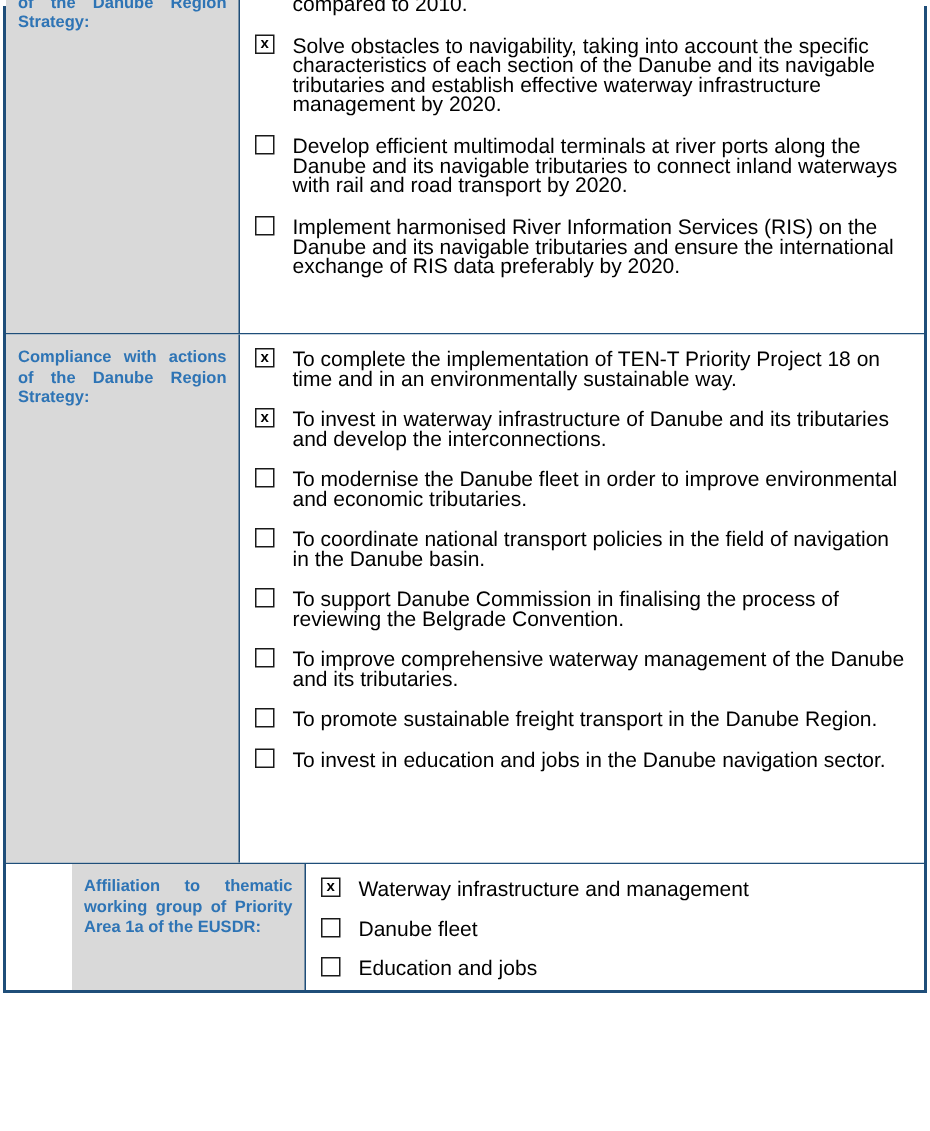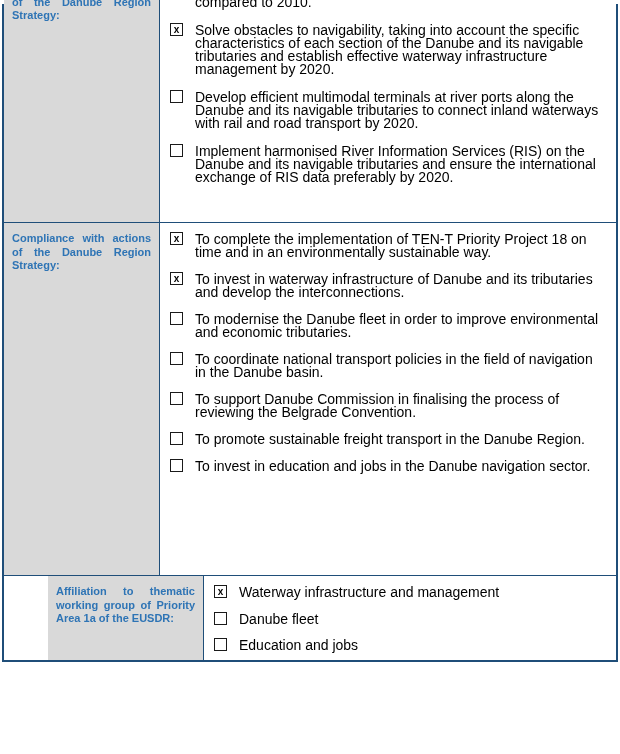--- a/index.html
+++ b/index.html
@@ -140,20 +140,24 @@
           <div class="check-item">
     <span class="checkbox" role="checkbox" aria-checked="false"></span>
     <span class="item-text">To coordinate national transport policies in the field of navigation in the Danube basin.</span>
   </div>
           <div class="check-item">
     <span class="checkbox" role="checkbox" aria-checked="false"></span>
     <span class="item-text">To support Danube Commission in finalising the process of reviewing the Belgrade Convention.</span>
   </div>
           <div class="check-item">
     <span class="checkbox" role="checkbox" aria-checked="false"></span>
+    <span class="item-text">To improve comprehensive waterway management of the Danube and its tributaries.</span>
+  </div>
+          <div class="check-item">
+    <span class="checkbox" role="checkbox" aria-checked="false"></span>
     <span class="item-text">To promote sustainable freight transport in the Danube Region.</span>
   </div>
           <div class="check-item">
     <span class="checkbox" role="checkbox" aria-checked="false"></span>
     <span class="item-text">To invest in education and jobs in the Danube navigation sector.</span>
   </div>
         </div>
   </div>
       <div class="t-row row-2">
     <div class="cell-left">

